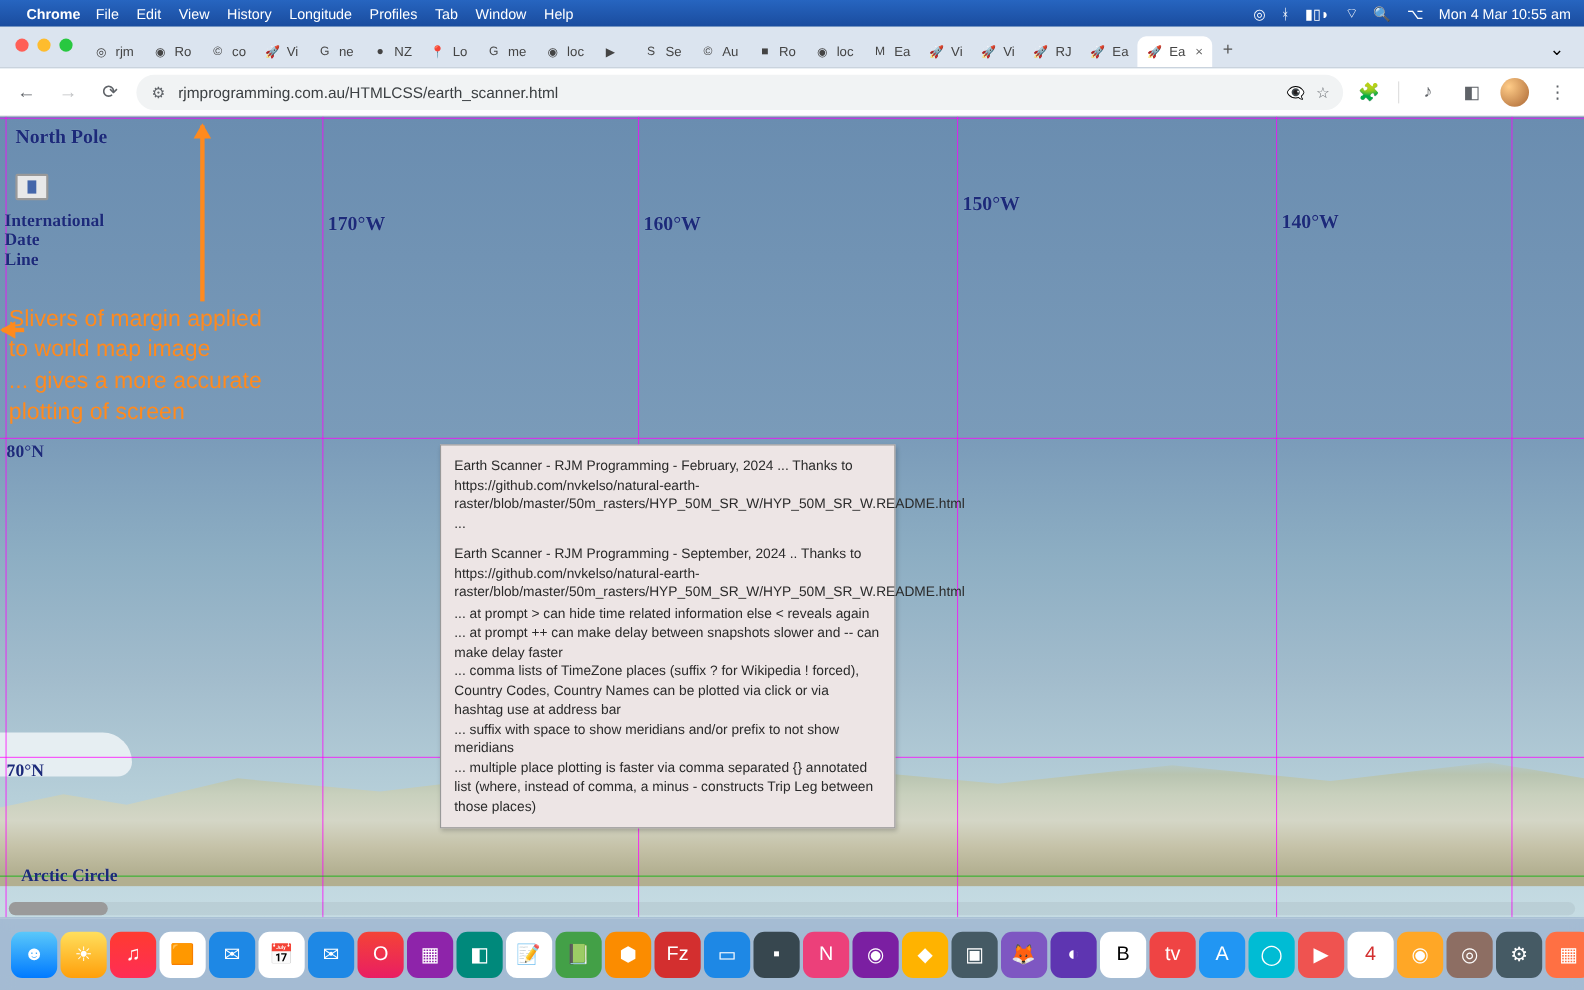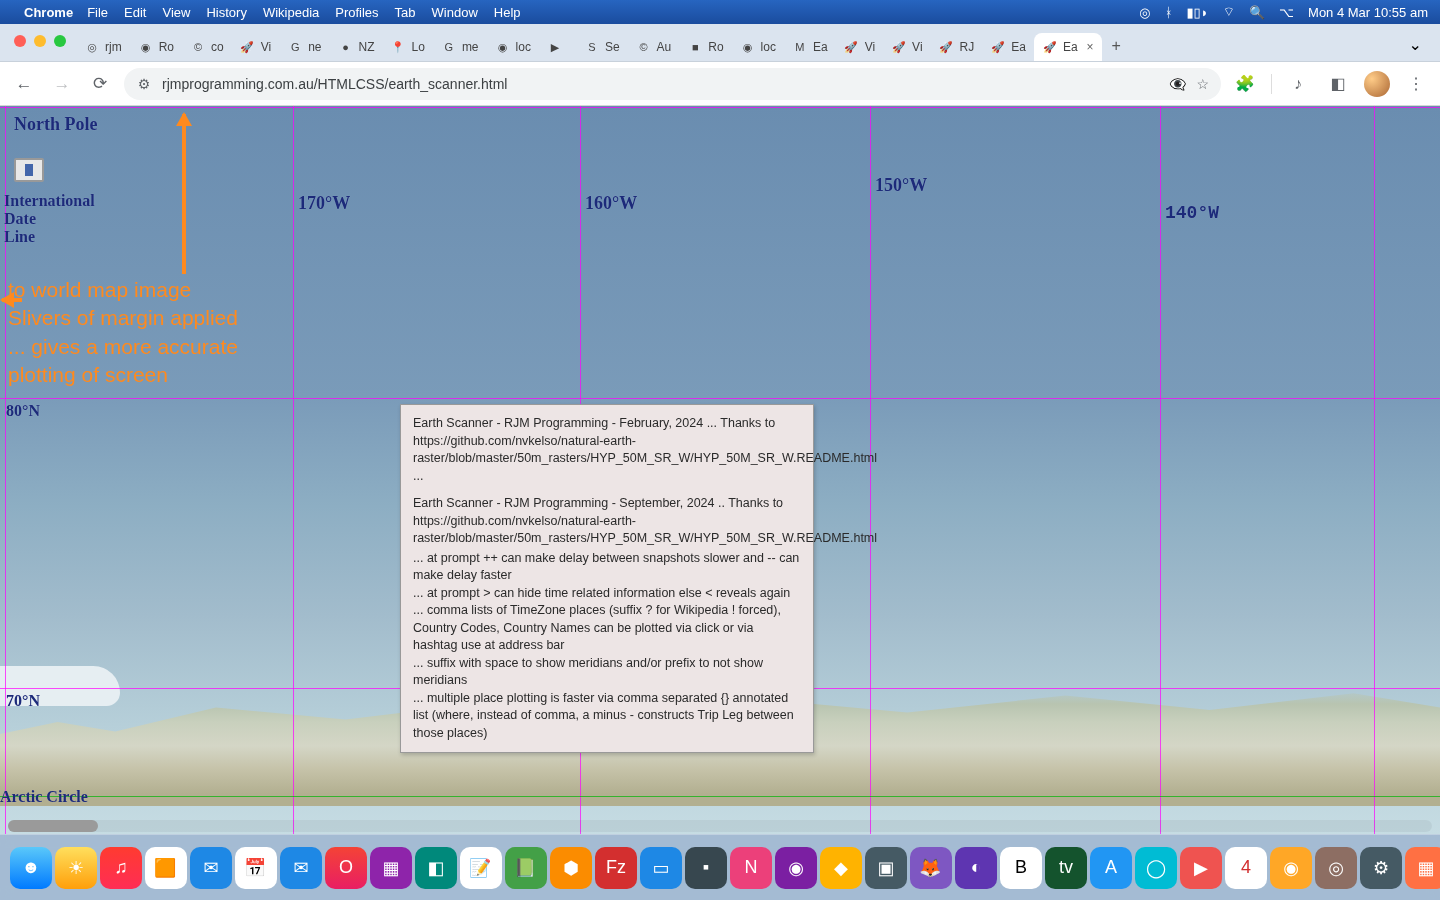--- a/index.html
+++ b/index.html
@@ -193,21 +193,21 @@
 </head>
 <body>
 
 <div class="menubar">
   <span class="apple"></span>
   <span class="app-name">Chrome</span>
   <span class="menu-item">File</span>
   <span class="menu-item">Edit</span>
   <span class="menu-item">View</span>
   <span class="menu-item">History</span>
-  <span class="menu-item">Wikipedia</span>
+  <span class="menu-item">Longitude</span>
   <span class="menu-item">Profiles</span>
   <span class="menu-item">Tab</span>
   <span class="menu-item">Window</span>
   <span class="menu-item">Help</span>
   <div class="right">
     <span>◎</span>
     <span>ᚼ</span>
     <span>▮▯◗</span>
     <span>⌔</span>
     <span>🔍</span>
@@ -349,40 +349,40 @@
 
   <span class="map-label" style="left:14px; top:8px;">North Pole</span>
   <div class="idl-icon"></div>
   <span class="map-label small" style="left:4px; top:86px; white-space:pre-line;">International
 Date
 Line</span>
 
   <span class="map-label" style="left:298px; top:87px;">170°W</span>
   <span class="map-label" style="left:585px; top:87px;text-align:right;">160°W</span>
   <span class="map-label" style="left:875px; top:69px;">150°W</span>
-  <span class="map-label" style="left:1165px; top:97px;font-family:Liberation Mono, monospace;">140°W</span>
+  <span class="map-label" style="left:1165px; top:85px;">140°W</span>
 
   <span class="map-label small" style="left:6px; top:296px;">80°N</span>
   <span class="map-label small" style="left:6px; top:586px;text-align:center;">70°N</span>
-  <span class="map-label small" style="left:0; top:682px; color:#1c2a7a;">Arctic Circle</span>
+  <span class="map-label small" style="left:19px; top:682px; color:#1c2a7a;">Arctic Circle</span>
 
   <div class="arrow-up"></div>
   <div class="arrow-left"></div>
   <div class="callout">
+    <div>Slivers of margin applied</div>
     <div>to world map image</div>
-    <div>Slivers of margin applied</div>
     <div>... gives a more accurate</div>
     <div>plotting of screen</div>
   </div>
 
   <div class="tooltip">
     <p>Earth Scanner - RJM Programming - February, 2024 ... Thanks to https://github.com/nvkelso/natural-earth-raster/blob/master/50m_rasters/HYP_50M_SR_W/HYP_50M_SR_W.README.html ...</p>
     <p style="margin-bottom:2px">Earth Scanner - RJM Programming - September, 2024 .. Thanks to https://github.com/nvkelso/natural-earth-raster/blob/master/50m_rasters/HYP_50M_SR_W/HYP_50M_SR_W.README.html</p>
+    <div> ... at prompt &gt; can hide time related information else &lt; reveals again</div>
     <div> ... at prompt ++ can make delay between snapshots slower and -- can make delay faster</div>
-    <div> ... at prompt &gt; can hide time related information else &lt; reveals again</div>
     <div> ... comma lists of TimeZone places (suffix ? for Wikipedia ! forced), Country Codes, Country Names can be plotted via click or via hashtag use at address bar</div>
     <div> ... suffix with space to show meridians and/or prefix to not show meridians</div>
     <div> ... multiple place plotting is faster via comma separated {} annotated list (where, instead of comma, a minus - constructs Trip Leg between those places)</div>
   </div>
 
   <div class="hscroll">
     <div class="thumb"></div>
   </div>
 </div>
 
@@ -403,21 +403,21 @@
   <div class="app" style="background:#d32f2f">Fz</div>
   <div class="app" style="background:#1e88e5">▭</div>
   <div class="app" style="background:#37474f">▪</div>
   <div class="app" style="background:#ec407a">N</div>
   <div class="app" style="background:#7b1fa2">◉</div>
   <div class="app" style="background:#ffb300">◆</div>
   <div class="app" style="background:#455a64">▣</div>
   <div class="app" style="background:#7e57c2">🦊</div>
   <div class="app" style="background:#5e35b1">◐</div>
   <div class="app" style="background:#fff;color:#000">B</div>
-  <div class="app" style="background:#14532d">tv</div>
+  <div class="app" style="background:#ef4444">tv</div>
   <div class="app" style="background:#2196f3">A</div>
   <div class="app" style="background:#00bcd4">◯</div>
   <div class="app" style="background:#ef5350">▶</div>
   <div class="app" style="background:#fff;color:#d32f2f">4</div>
   <div class="app" style="background:#ffa726">◉</div>
   <div class="app" style="background:#8d6e63">◎</div>
   <div class="app" style="background:#455a64">⚙</div>
   <div class="app" style="background:#ff7043">▦</div>
 
   <div class="sep"></div>

